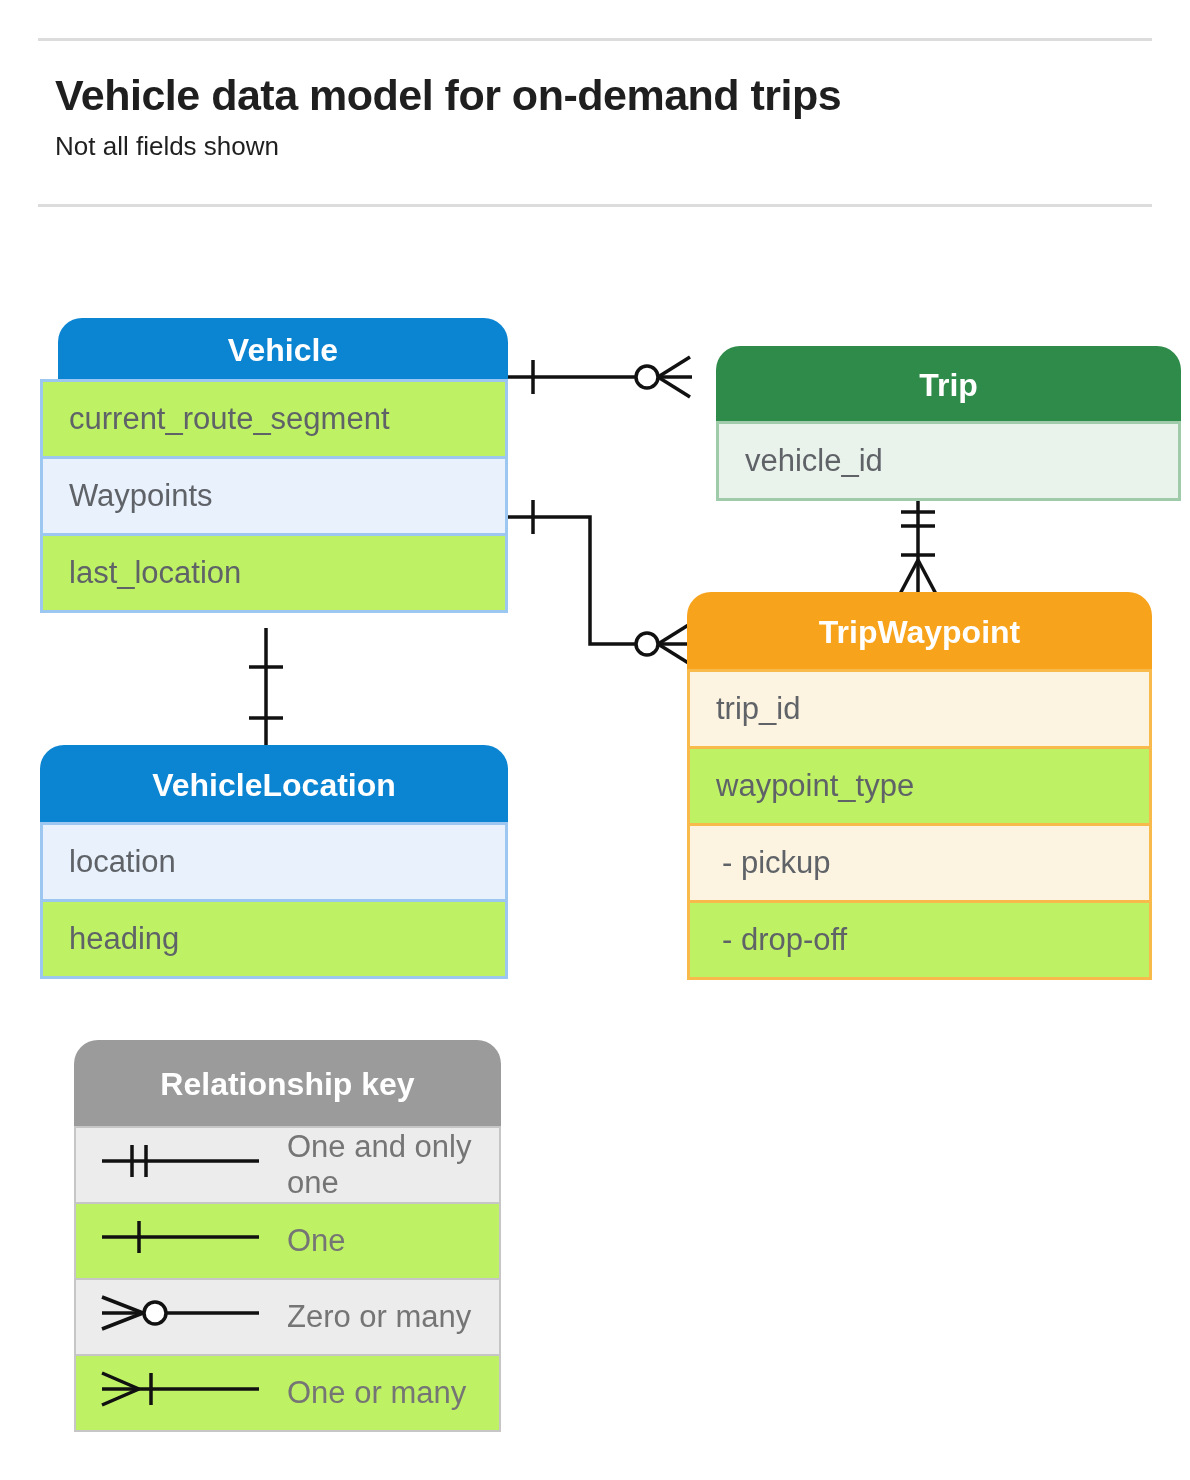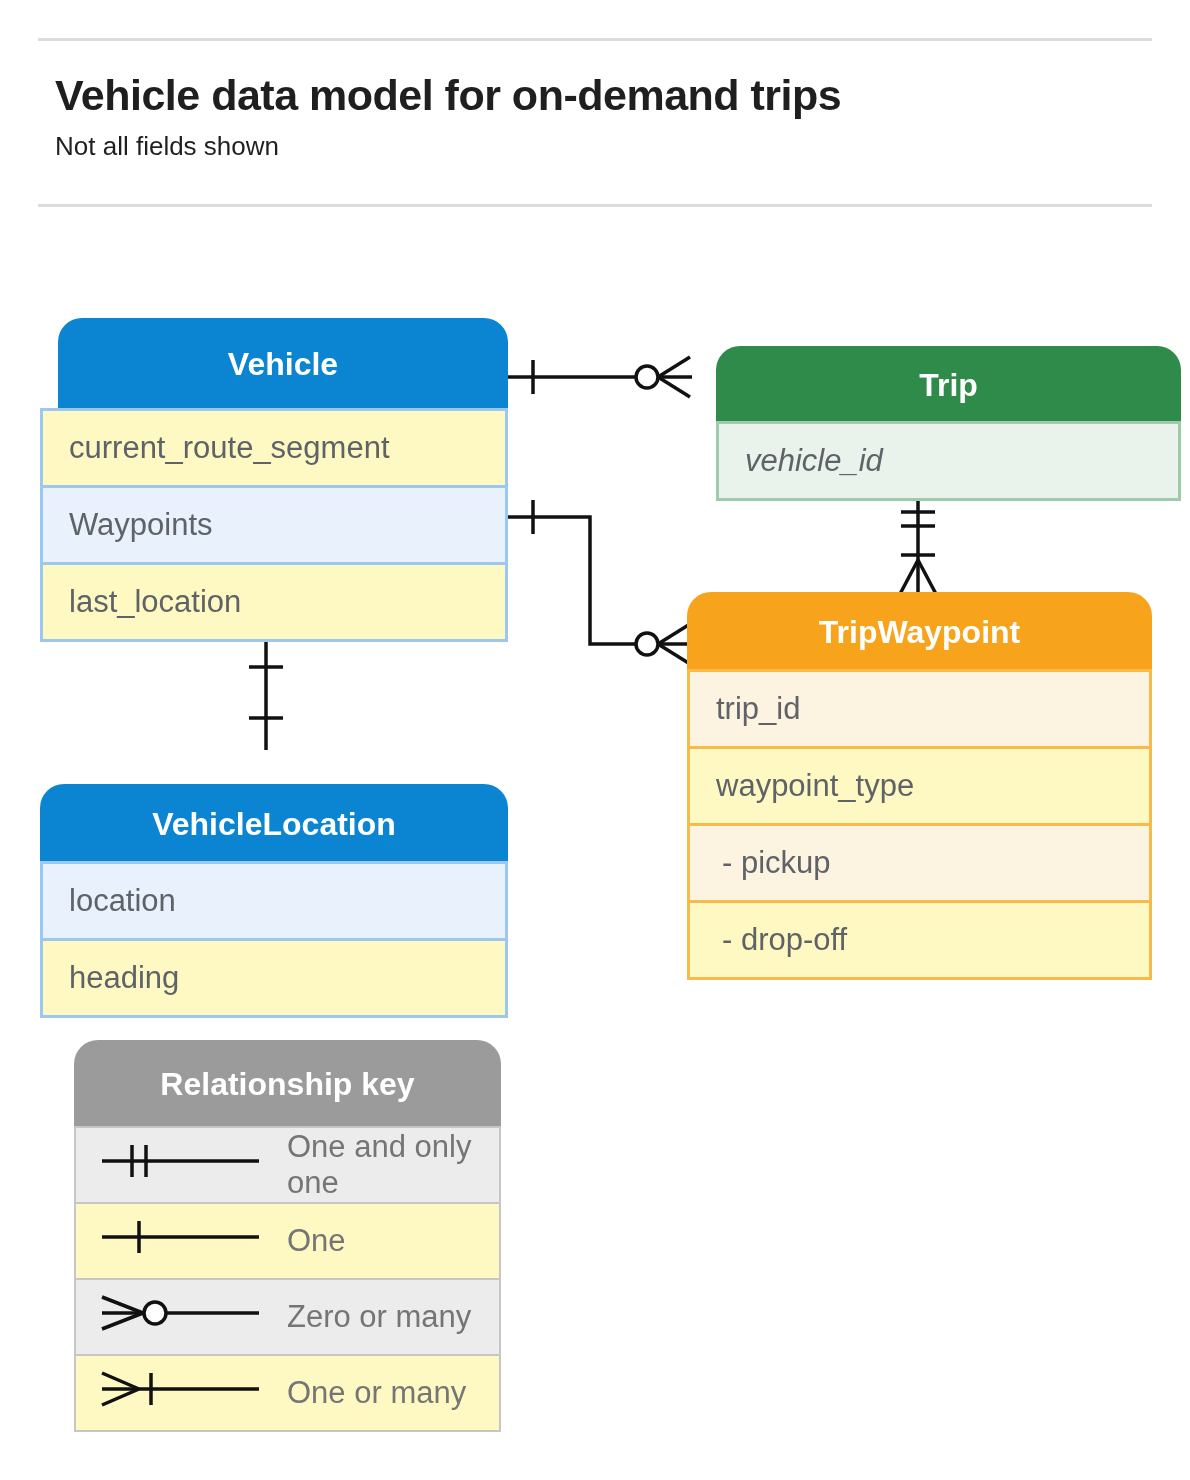--- a/index.html
+++ b/index.html
@@ -26,42 +26,42 @@
   svg.overlay circle{stroke:var(--line,#111);stroke-width:3.5;fill:#ffffff;}
 
   .etable{position:absolute;z-index:2;}
   .etable .thead{
     height:80px;border-radius:24px 24px 0 0;display:flex;align-items:center;justify-content:center;
     color:#ffffff;font-size:32px;font-weight:bold;box-sizing:border-box;
   }
   .etable .trow{
     height:80px;box-sizing:border-box;display:flex;align-items:center;
     padding-left:26px;font-size:31px;color:var(--text-row,#5f6368);
-    background:#fef9c3;border:3px solid #ccc;margin-top:-3px;
+    background:#bef264;border:3px solid #ccc;margin-top:-3px;
   }
   .etable .trow:first-of-type{margin-top:0;}
   .etable .trow.sub{padding-left:32px;}
 
   
   .t-blue .thead{background:var(--blue,#0b85d2);}
   .t-blue .trow{border-color:var(--blue-border,#9cc7f0);}
   .t-blue .trow.shaded{background:var(--blue-light,#e8f1fc);}
   .t-green .thead{background:var(--green,#2e8b4a);}
   .t-green .trow{border-color:var(--green-border,#a0cbaa);}
-  .t-green .trow.shaded{background:var(--green-light,#e9f2eb);font-style:italic;}
+  .t-green .trow.shaded{background:var(--green-light,#e9f2eb);}
   .t-orange .thead{background:var(--orange,#f7a31c);}
   .t-orange .trow{border-color:var(--orange-border,#f8ba4b);}
   .t-orange .trow.shaded{background:var(--orange-light,#fdf3e1);}
 
   #table-vehicle{left:40px;top:318px;width:468px;}
-  #table-vehicle .thead{height:93px;margin-left:18px;}
+  #table-vehicle .thead{height:64px;margin-left:18px;}
   #table-trip{left:687px;top:346px;width:465px;padding-left:29px;}
   #table-trip .thead{height:78px;}
   #table-tripwaypoint{left:687px;top:592px;width:465px;}
-  #table-vehiclelocation{left:40px;top:745px;width:468px;margin-top:39px;}
+  #table-vehiclelocation{left:40px;top:745px;width:468px;}
 
   
   #legend{left:40px;top:1040px;width:427px;padding-left:34px;}
   #legend .thead{background:var(--gray,#9b9b9b);height:88px;}
   #legend .trow{
     height:78px;border:2px solid var(--gray-border,#c6c6c6);margin-top:-2px;
     padding-left:18px;color:var(--text-legend,#757575);
   }
   #legend .trow.shaded{background:var(--gray-light,#ececec);}
   #legend .sym{width:175px;flex:0 0 175px;}

